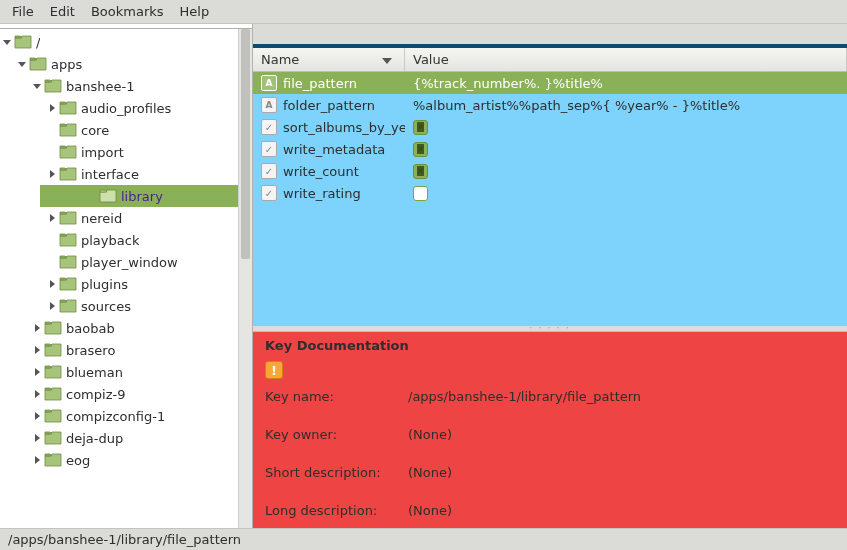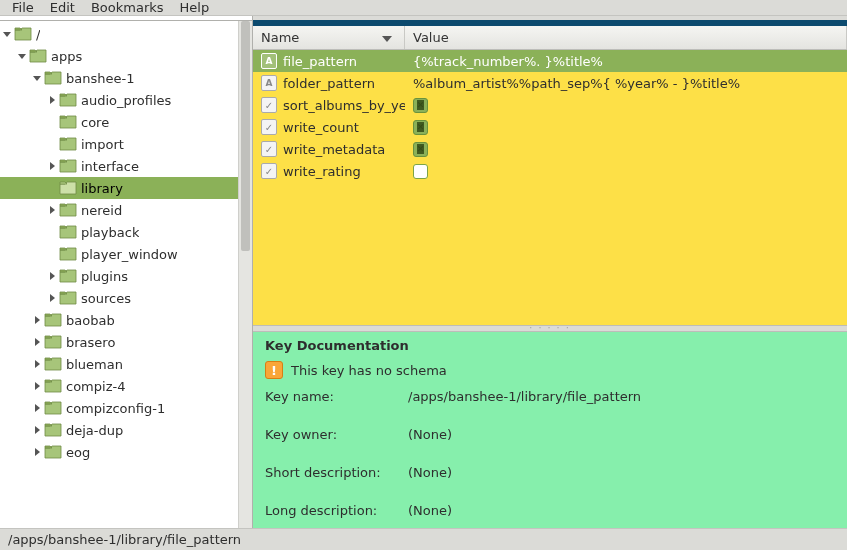--- a/index.html
+++ b/index.html
@@ -8,21 +8,21 @@
     font-family: "DejaVu Sans", "Liberation Sans", Arial, sans-serif;
     font-size: 13px;
     background: #dbdbd7;
     color: #2e2e2e;
     display: flex;
     flex-direction: column;
   }
   
   .menubar {
     display: flex;
-    height: 16px;
+    height: 24px;
     padding: 0 4px;
     align-items: center;
     background: #dbdbd7;
     border-bottom: 1px solid #c4c4c0;
   }
   .menubar .menuitem {
     padding: 3px 8px;
     cursor: default;
   }
   
@@ -66,21 +66,22 @@
   .tree-row {
     display: flex;
     align-items: center;
     height: 22px;
     white-space: nowrap;
     padding-right: 16px;
     cursor: default;
   }
   .tree-row.selected {
     background: #8bb158;
-    color: #000000;
+    color: #4c1d95;
+    margin-left: 40px;
   }
   .tree-indent { display:inline-block; width: 15px; flex-shrink: 0; }
   .expander {
     width: 14px; height: 14px;
     display: inline-flex;
     align-items: center;
     justify-content: center;
     flex-shrink: 0;
     color: #555;
   }
@@ -94,23 +95,23 @@
     margin-right: 4px;
     flex-shrink: 0;
   }
   .folder-icon svg { width: 18px; height: 14px; }
   .tree-label { overflow: hidden; }
 
   
   .right { flex: 1 1 auto; display: flex; flex-direction: column; min-width: 0; }
   .kv-area {
     flex: 1 1 auto;
-    background: #fde047;
-    border-top: 6px solid #0c4a6e;
-    margin-top: 4px;
+    background: #7dd3fc;
+    border-top: 4px solid #0c4a6e;
+    margin-top: 20px;
     display: flex;
     flex-direction: column;
     min-height: 0;
   }
   .kv-header {
     display: flex;
     height: 24px;
     background: linear-gradient(#f5f5f2,#e4e4e0);
     border-bottom: 1px solid #bdbdb9;
   }
@@ -185,21 +186,21 @@
     background: #dbdbd7;
     border-top: 1px solid #bdbdb9;
     border-bottom: 1px solid #bdbdb9;
     display:flex;align-items:center;justify-content:center;
     cursor: row-resize;
     color:#9a9a96;
     font-size:8px;
     letter-spacing: 2px;
   }
   .doc-panel {
-    background: #86efac;
+    background: #ef4444;
     padding: 6px 12px 10px 12px;
   }
   .doc-title { font-weight: bold; font-size: 13px; margin-bottom: 8px;}
   .warn-row { display:flex; align-items:center; margin: 4px 0 10px 0;}
   .warn-icon {
     width:18px;height:18px;
     background:#f9a638;
     border:1px solid #d77f13;
     border-radius:3px;
     display:inline-flex;align-items:center;justify-content:center;
@@ -479,21 +480,21 @@
             <svg viewBox="0 0 8 8">
               <path d="M2 0 L7 4 L2 8 Z" fill="#555"></path>
             </svg>
           </span>
           <span class="folder-icon">
             <svg viewBox="0 0 18 14">
               <path d="M1 3 L6 3 L8 1 L17 1 L17 13 L1 13 Z" fill="#a7c57a" stroke="#6e8c45" stroke-width="0.8"></path>
               <path d="M1 3 L1 1 L6 1 L8 3 Z" fill="#8fae5a" stroke="#6e8c45" stroke-width="0.8"></path>
             </svg>
           </span>
-          <span class="tree-label">compiz-4</span>
+          <span class="tree-label">compiz-9</span>
         </div>
         <div class="tree-row">
           <span class="tree-indent"></span>
           <span class="tree-indent"></span>
           <span class="expander">
             <svg viewBox="0 0 8 8">
               <path d="M2 0 L7 4 L2 8 Z" fill="#555"></path>
             </svg>
           </span>
           <span class="folder-icon">
@@ -581,30 +582,30 @@
               <span class="type-icon tick"></span>
               <span>sort_albums_by_year</span>
             </div>
             <div class="cell-value">
               <span class="bool-box checked"></span>
             </div>
           </div>
           <div class="kv-row">
             <div class="cell-name">
               <span class="type-icon tick"></span>
-              <span>write_count</span>
+              <span>write_metadata</span>
             </div>
             <div class="cell-value">
               <span class="bool-box checked"></span>
             </div>
           </div>
           <div class="kv-row">
             <div class="cell-name">
               <span class="type-icon tick"></span>
-              <span>write_metadata</span>
+              <span>write_count</span>
             </div>
             <div class="cell-value">
               <span class="bool-box checked"></span>
             </div>
           </div>
           <div class="kv-row">
             <div class="cell-name">
               <span class="type-icon tick"></span>
               <span>write_rating</span>
             </div>
@@ -614,21 +615,20 @@
           </div>
         </div>
     </div>
 
     <div class="splitter">· · · · ·</div>
 
     <div class="doc-panel">
       <div class="doc-title">Key Documentation</div>
       <div class="warn-row">
         <span class="warn-icon">!</span>
-        <span>This key has no schema</span>
       </div>
       <div class="doc-table" id="doctable">
           <div>Key name:</div>
           <div>/apps/banshee-1/library/file_pattern</div>
           <div>Key owner:</div>
           <div>(None)</div>
           <div>Short description:</div>
           <div>(None)</div>
           <div>Long description:</div>
           <div>(None)</div>

